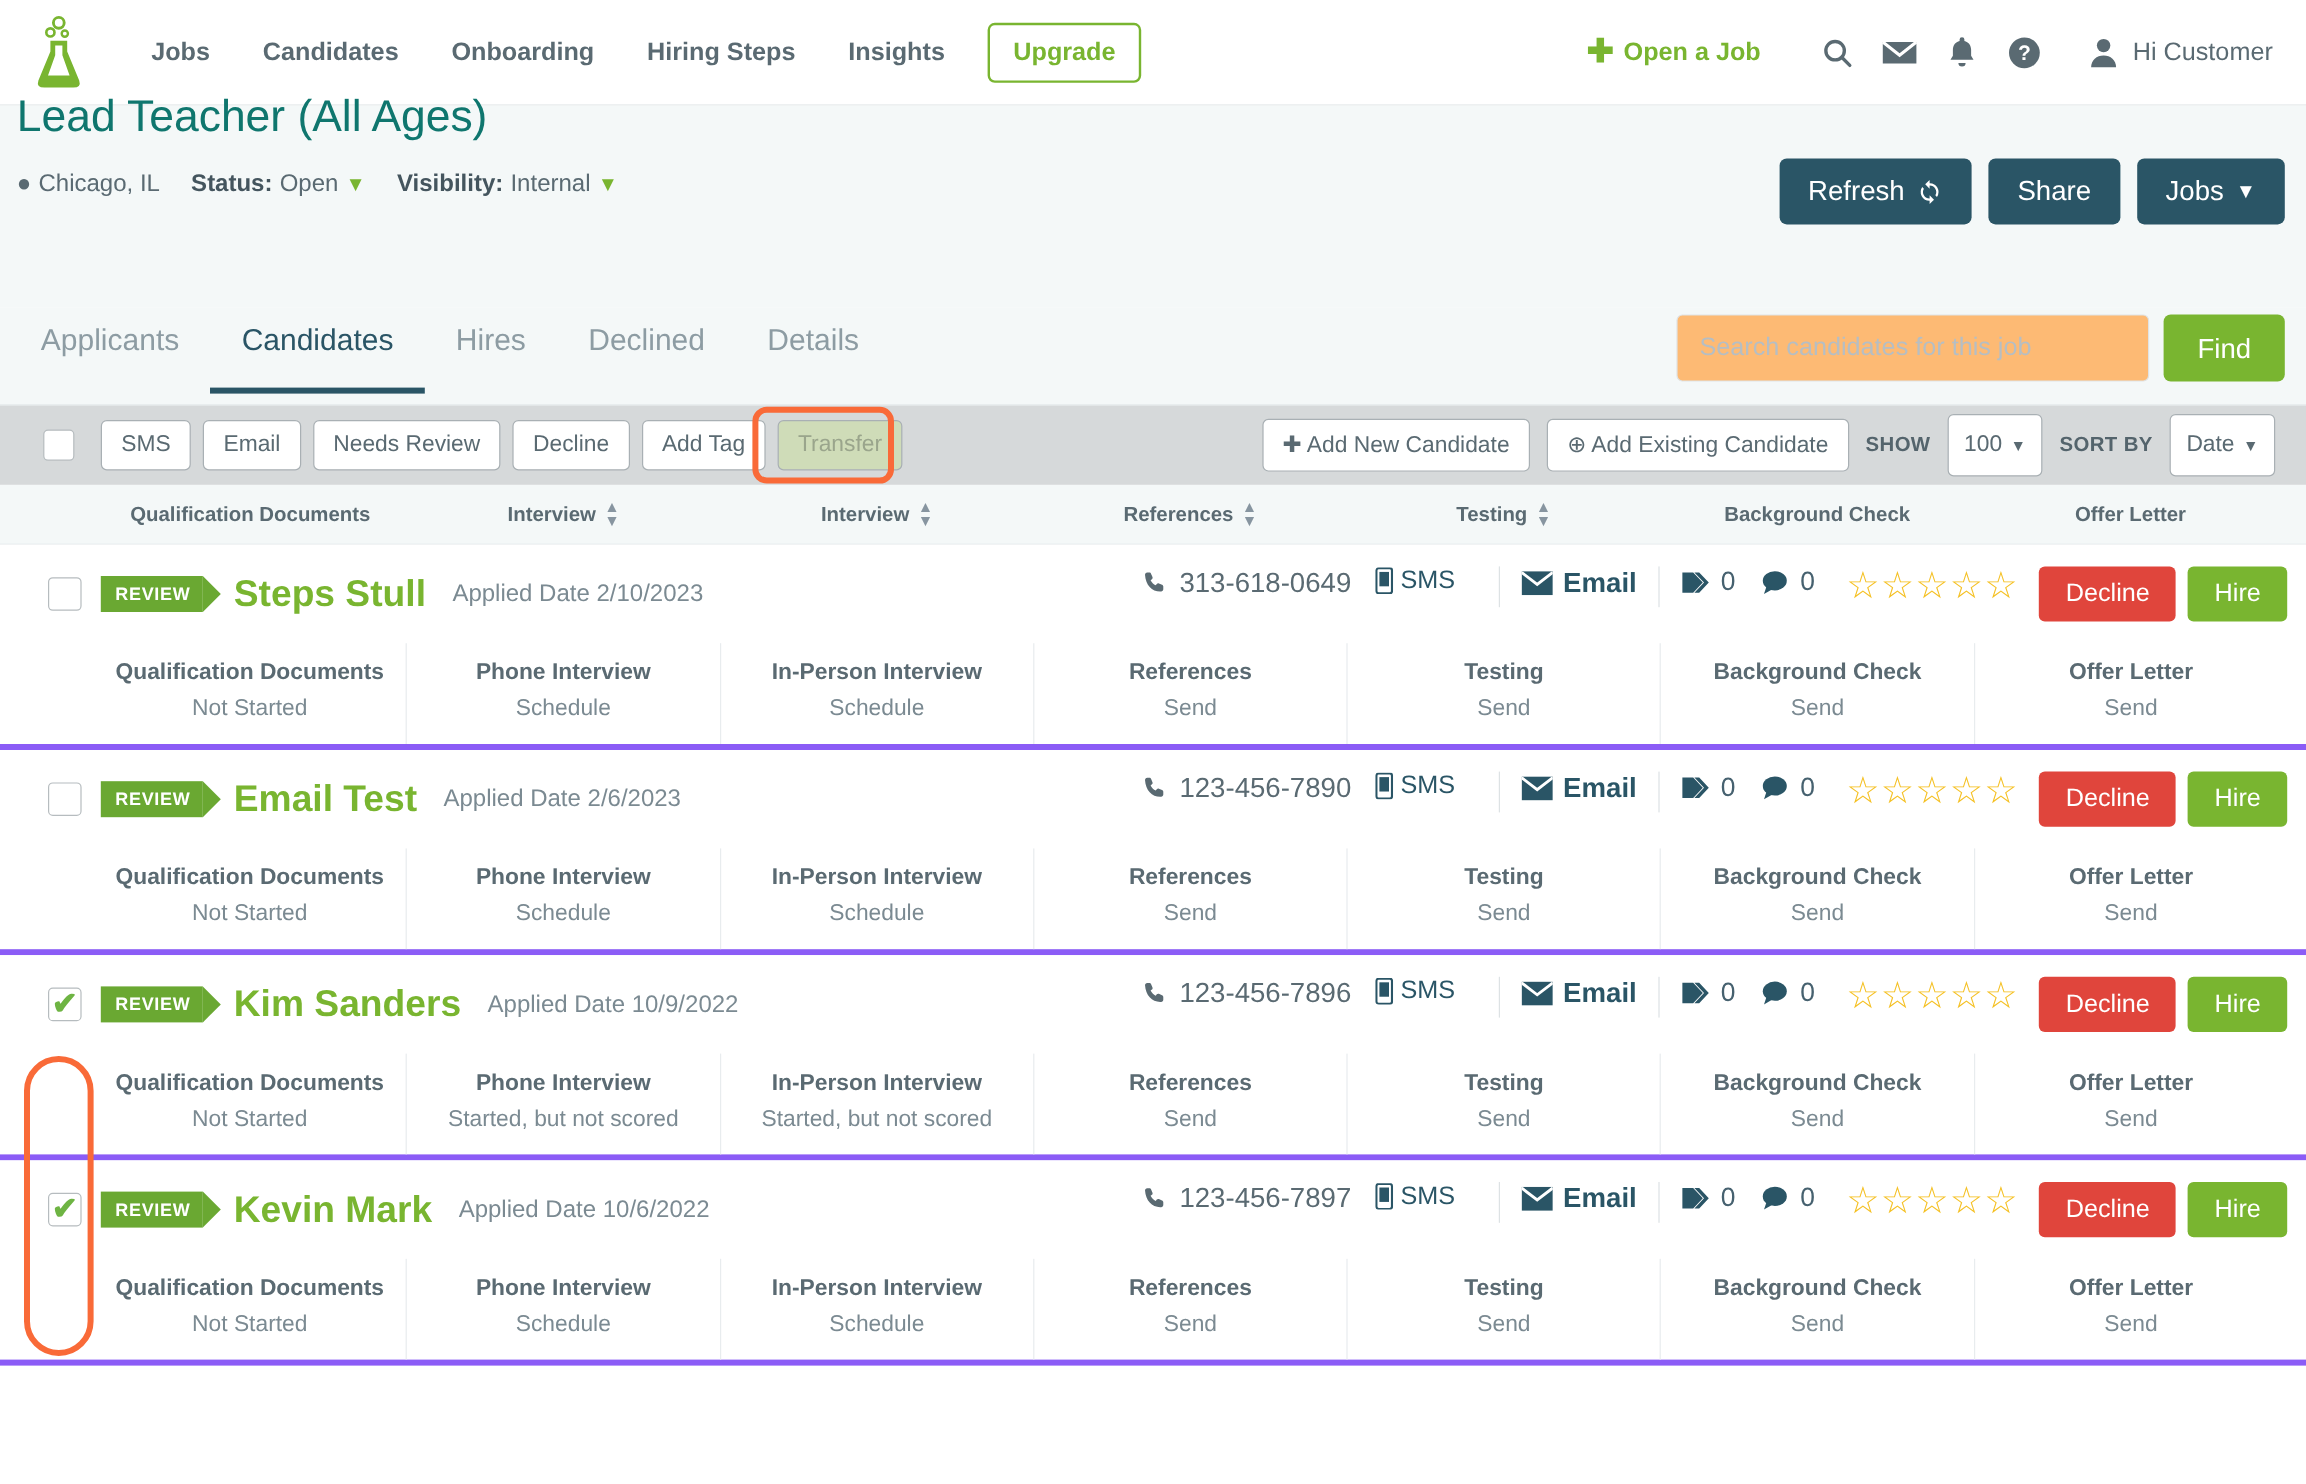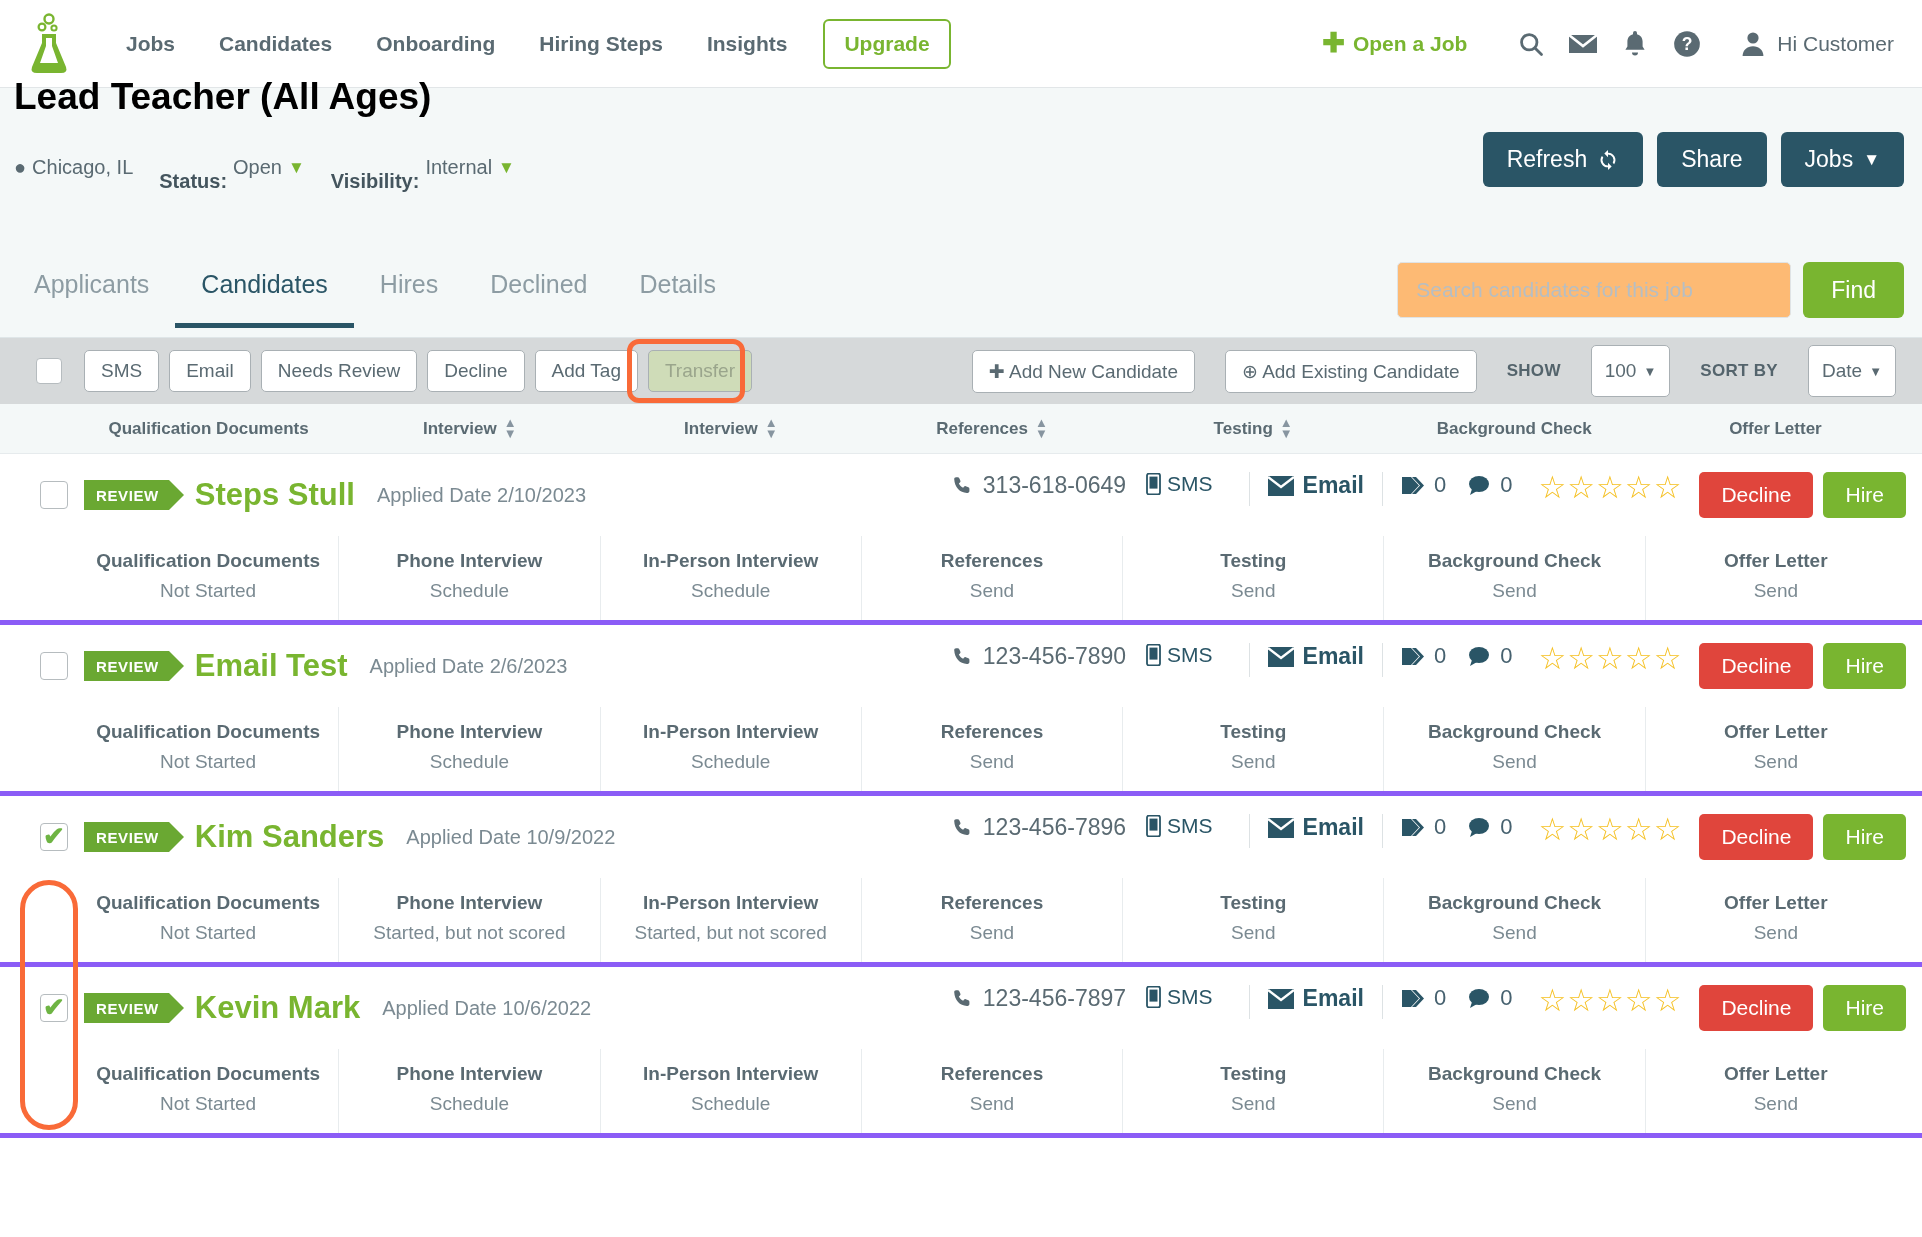--- a/index.html
+++ b/index.html
@@ -41,29 +41,29 @@
   .hi-user span { font-size: 21px; color: #5a6a72; white-space: nowrap; }
 
   
   .pagehead {
     background: #f4f8f8;
     padding: 0 28px;
     position: relative;
     height: 168px;
   }
   .job-title {
-    font-size: 37px; color: #000000; font-weight: bold;
+    font-size: 37px; color: #0f766e; font-weight: normal;
     position:absolute; left: 14px; top: -12px; white-space: nowrap;
   }
   .job-meta {
     position: absolute; left: 14px; top: 54px;
     display: flex; align-items: center; gap: 26px;
     font-size: 20px; color: #5a6a72; white-space: nowrap;
   }
-  .job-meta b { color: #44555e; margin-top: 28px; }
+  .job-meta b { color: #44555e; }
   .meta-item { display:flex; align-items:center; gap:6px; cursor:pointer; }
   .caret { color: #79b530; font-size: 17px; font-weight: bold; }
   .pin { color:#5a6a72; font-size: 20px; }
 
   .head-actions {
     position: absolute; right: 18px; top: 44px;
     display: flex; align-items: center; gap: 14px;
   }
   .btn { border: none; border-radius: 6px; cursor: pointer; font-family: inherit; white-space: nowrap; }
   .btn-green { background: #79b530; color: #fff; font-size: 23px; padding: 14px 24px; }
@@ -95,21 +95,21 @@
   .cb-all {
     width: 26px; height: 26px; background:#fff; border: 1px solid #b6bcbf; border-radius: 4px; margin: 0 22px 0 20px;
     cursor: pointer; flex: none;
   }
   .tb-group { display:flex; align-items:center; gap: 10px; }
   .tb-btn {
     background: #fff; border: 1px solid #a9b0b4; border-radius: 5px;
     font-size: 19px; color: #5a6a72; padding: 9px 16px; cursor: pointer; font-family: inherit; white-space:nowrap;
   }
   .tb-btn.disabled { background: #cfdcb8; color: #9aa58c; }
-  .tb-right { margin-left: auto; display: flex; align-items: center; gap: 30px; padding-right: 10px; }
+  .tb-right { margin-left: auto; display: flex; align-items: center; gap: 14px; padding-right: 10px; }
   .tb-label { font-size: 17px; color: #54646c; font-weight: bold; letter-spacing: .3px; }
   .tb-select {
     background:#fff; border: 1px solid #a9b0b4; border-radius: 5px; font-size: 19px;
     color:#5a6a72; padding: 14px 13px; cursor:pointer; display:flex; align-items:center; gap:7px;
   }
   .tb-select .ca { font-size: 13px; }
 
   
   .anno-transfer {
     position: absolute; left: 627px; top: 1px; width: 118px; height: 64px;

